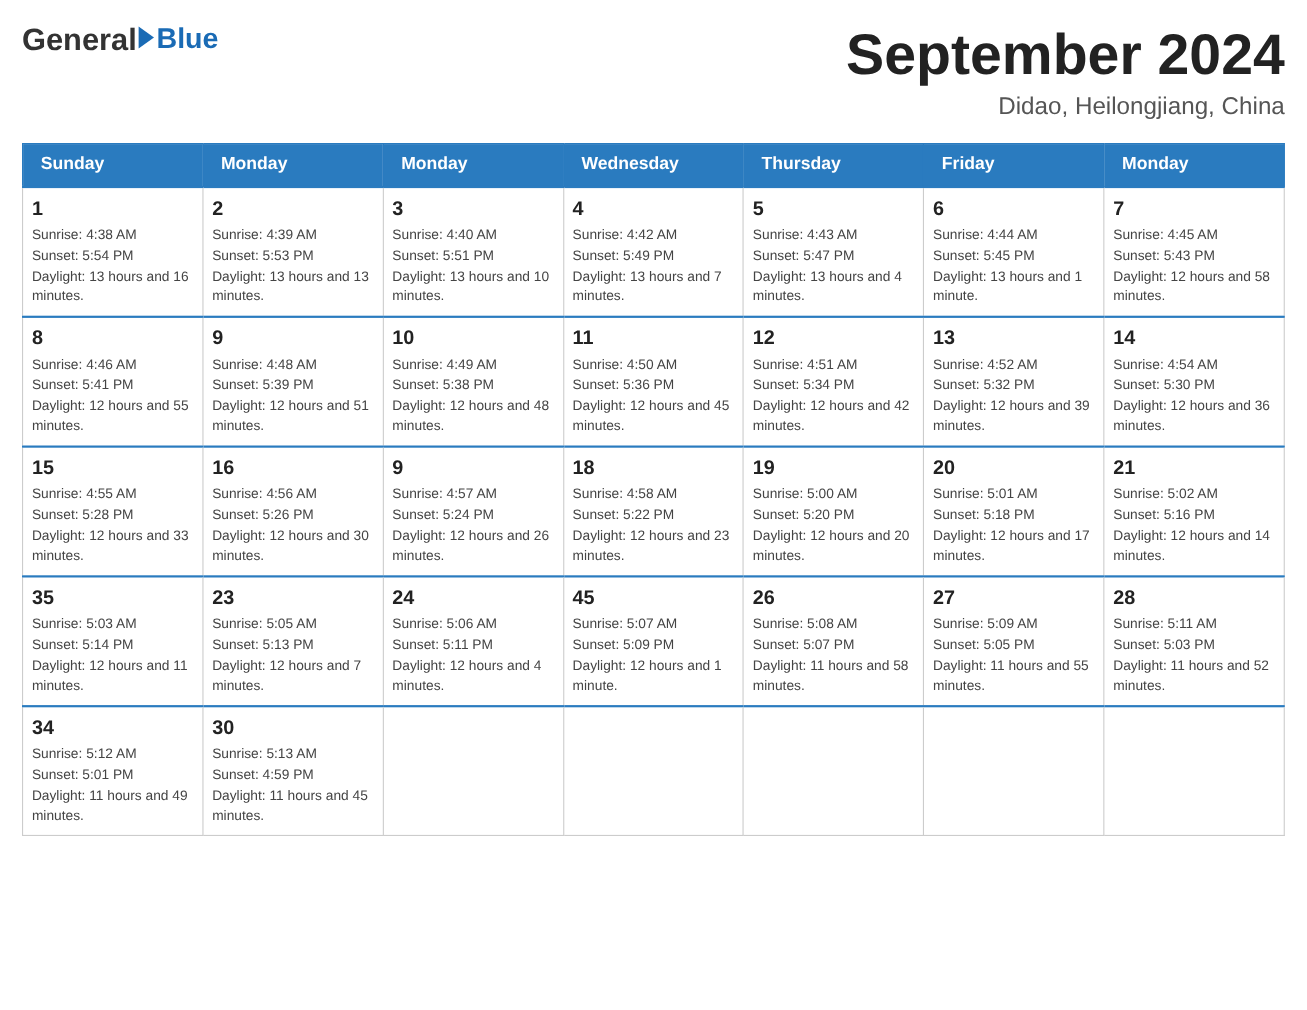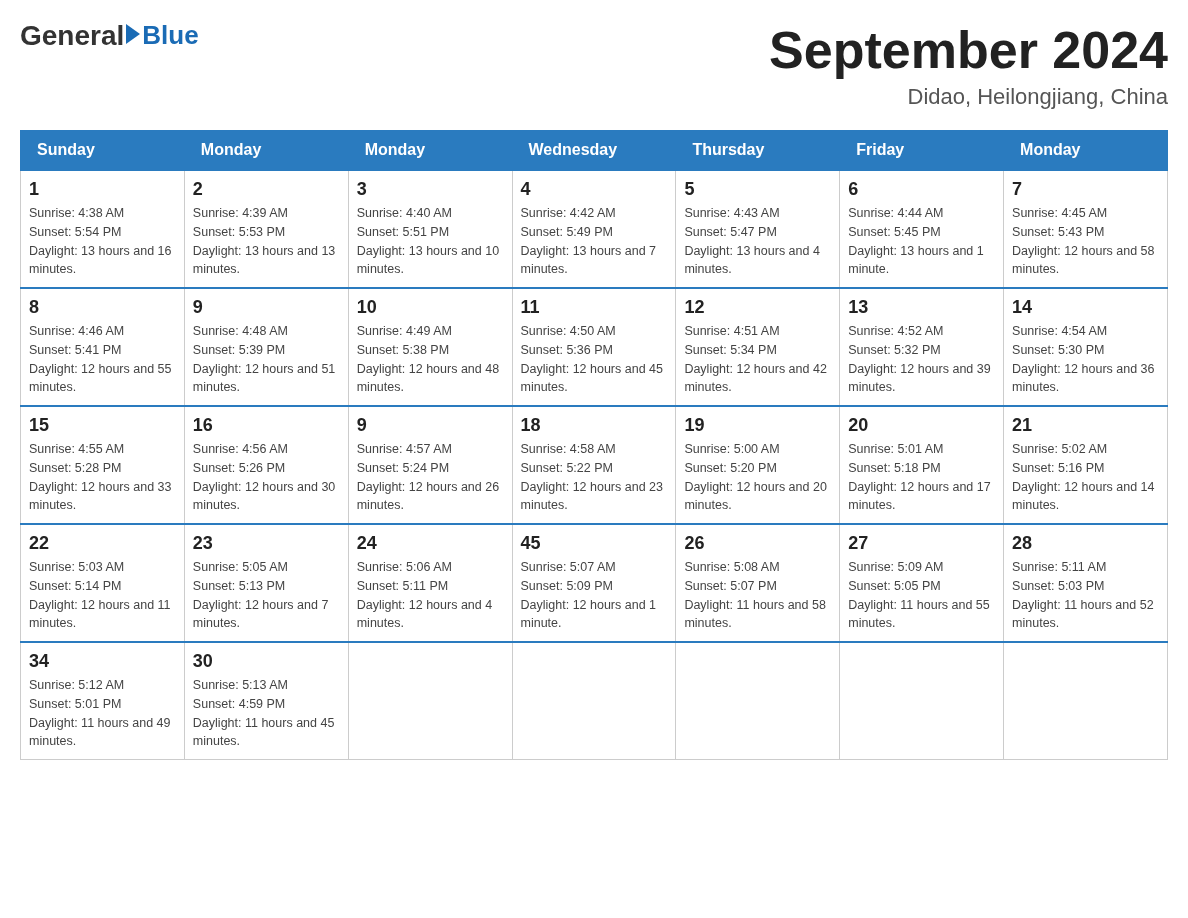--- a/index.html
+++ b/index.html
@@ -211,21 +211,21 @@
           <div class="day-number">20</div>
           <div class="day-info">Sunrise: 5:01 AM<br>Sunset: 5:18 PM<br>Daylight: 12 hours and 17 minutes.</div>
         </td>
         <td>
           <div class="day-number">21</div>
           <div class="day-info">Sunrise: 5:02 AM<br>Sunset: 5:16 PM<br>Daylight: 12 hours and 14 minutes.</div>
         </td>
       </tr>
       <tr class="week-row">
         <td>
-          <div class="day-number">22</div>
+          <div class="day-number">35</div>
           <div class="day-info">Sunrise: 5:03 AM<br>Sunset: 5:14 PM<br>Daylight: 12 hours and 11 minutes.</div>
         </td>
         <td>
           <div class="day-number">23</div>
           <div class="day-info">Sunrise: 5:05 AM<br>Sunset: 5:13 PM<br>Daylight: 12 hours and 7 minutes.</div>
         </td>
         <td>
           <div class="day-number">24</div>
           <div class="day-info">Sunrise: 5:06 AM<br>Sunset: 5:11 PM<br>Daylight: 12 hours and 4 minutes.</div>
         </td>

